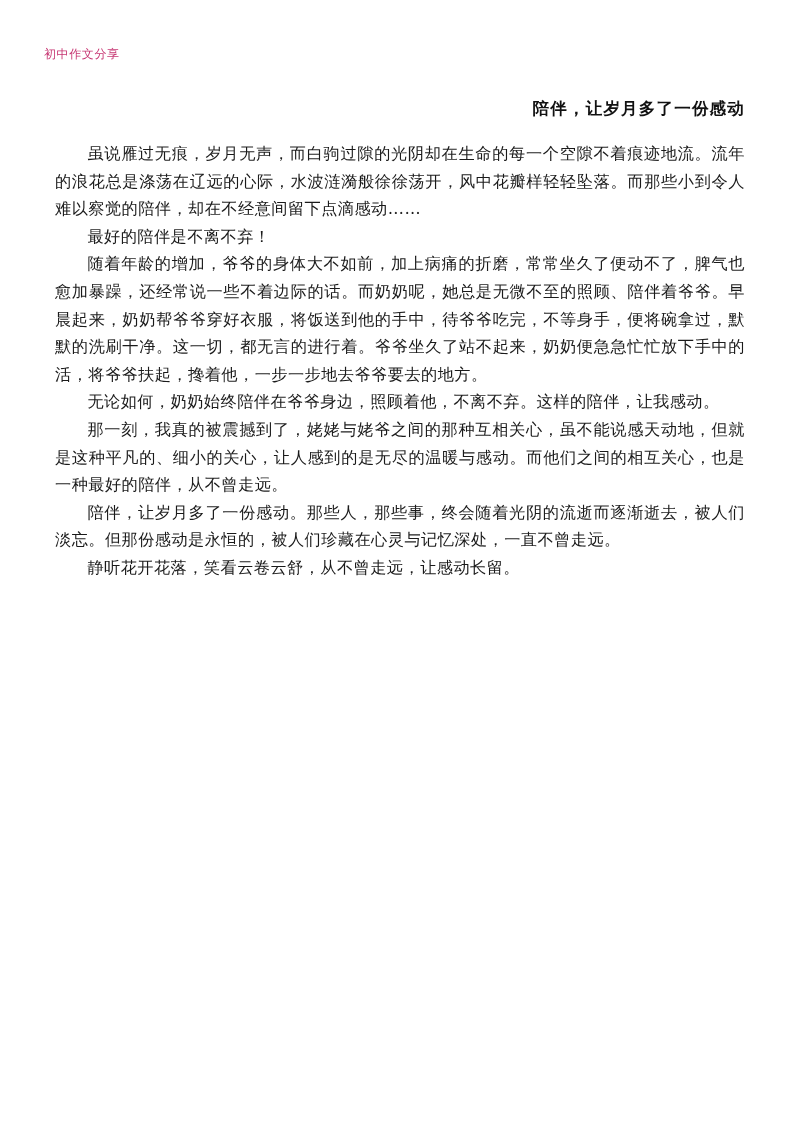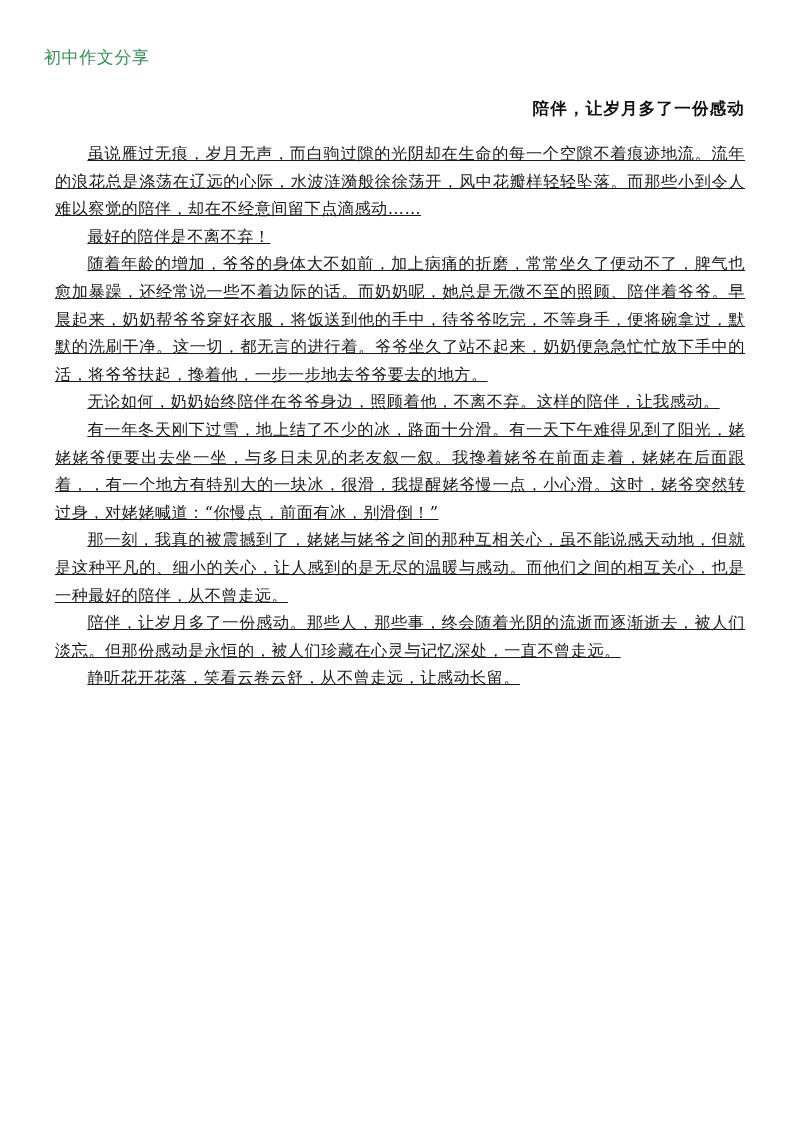--- a/index.html
+++ b/index.html
@@ -23,23 +23,23 @@
     height: 1132px;
     background: #ffffff;
     box-sizing: border-box;
   }
 
   
   .page-header {
     position: absolute;
     top: 46px;
     left: 44px;
-    font-size: 17px;
+    font-size: 12px;
     letter-spacing: 0.6px;
-    color: #15803d;
+    color: #be185d;
     font-family: "DejaVu Serif", "Liberation Serif", serif;
     font-weight: 500;
     white-space: nowrap;
     
     opacity: 0.88;
   }
 
   .content {
     position: absolute;
     top: 92px;
@@ -61,21 +61,20 @@
   .para {
     font-size: 16.2px;
     line-height: 27.6px;
     letter-spacing: 0.45px;
     text-indent: 2em;
     margin: 0;
     text-align: justify;
     text-justify: inter-ideograph;
     color: #1a1a1a;
     word-break: break-all;
-    text-decoration: underline;
   }
 
   
   .para, .essay-title, .page-header {
     text-rendering: optimizeLegibility;
   }
 </style>
 </head>
 <body>
 
@@ -84,19 +83,18 @@
   <div class="page-header">初中作文分享</div>
 
   <div class="content">
 
     <h1 class="essay-title">陪伴，让岁月多了一份感动</h1>
 
     <p class="para">虽说雁过无痕，岁月无声，而白驹过隙的光阴却在生命的每一个空隙不着痕迹地流。流年的浪花总是涤荡在辽远的心际，水波涟漪般徐徐荡开，风中花瓣样轻轻坠落。而那些小到令人难以察觉的陪伴，却在不经意间留下点滴感动……</p>
     <p class="para">最好的陪伴是不离不弃！</p>
     <p class="para">随着年龄的增加，爷爷的身体大不如前，加上病痛的折磨，常常坐久了便动不了，脾气也愈加暴躁，还经常说一些不着边际的话。而奶奶呢，她总是无微不至的照顾、陪伴着爷爷。早晨起来，奶奶帮爷爷穿好衣服，将饭送到他的手中，待爷爷吃完，不等身手，便将碗拿过，默默的洗刷干净。这一切，都无言的进行着。爷爷坐久了站不起来，奶奶便急急忙忙放下手中的活，将爷爷扶起，搀着他，一步一步地去爷爷要去的地方。</p>
     <p class="para">无论如何，奶奶始终陪伴在爷爷身边，照顾着他，不离不弃。这样的陪伴，让我感动。</p>
-    <p class="para">有一年冬天刚下过雪，地上结了不少的冰，路面十分滑。有一天下午难得见到了阳光，姥姥姥爷便要出去坐一坐，与多日未见的老友叙一叙。我搀着姥爷在前面走着，姥姥在后面跟着，，有一个地方有特别大的一块冰，很滑，我提醒姥爷慢一点，小心滑。这时，姥爷突然转过身，对姥姥喊道：“你慢点，前面有冰，别滑倒！”</p>
     <p class="para">那一刻，我真的被震撼到了，姥姥与姥爷之间的那种互相关心，虽不能说感天动地，但就是这种平凡的、细小的关心，让人感到的是无尽的温暖与感动。而他们之间的相互关心，也是一种最好的陪伴，从不曾走远。</p>
     <p class="para">陪伴，让岁月多了一份感动。那些人，那些事，终会随着光阴的流逝而逐渐逝去，被人们淡忘。但那份感动是永恒的，被人们珍藏在心灵与记忆深处，一直不曾走远。</p>
     <p class="para">静听花开花落，笑看云卷云舒，从不曾走远，让感动长留。</p>
 
   </div>
 </div>
 
 </body></html>

